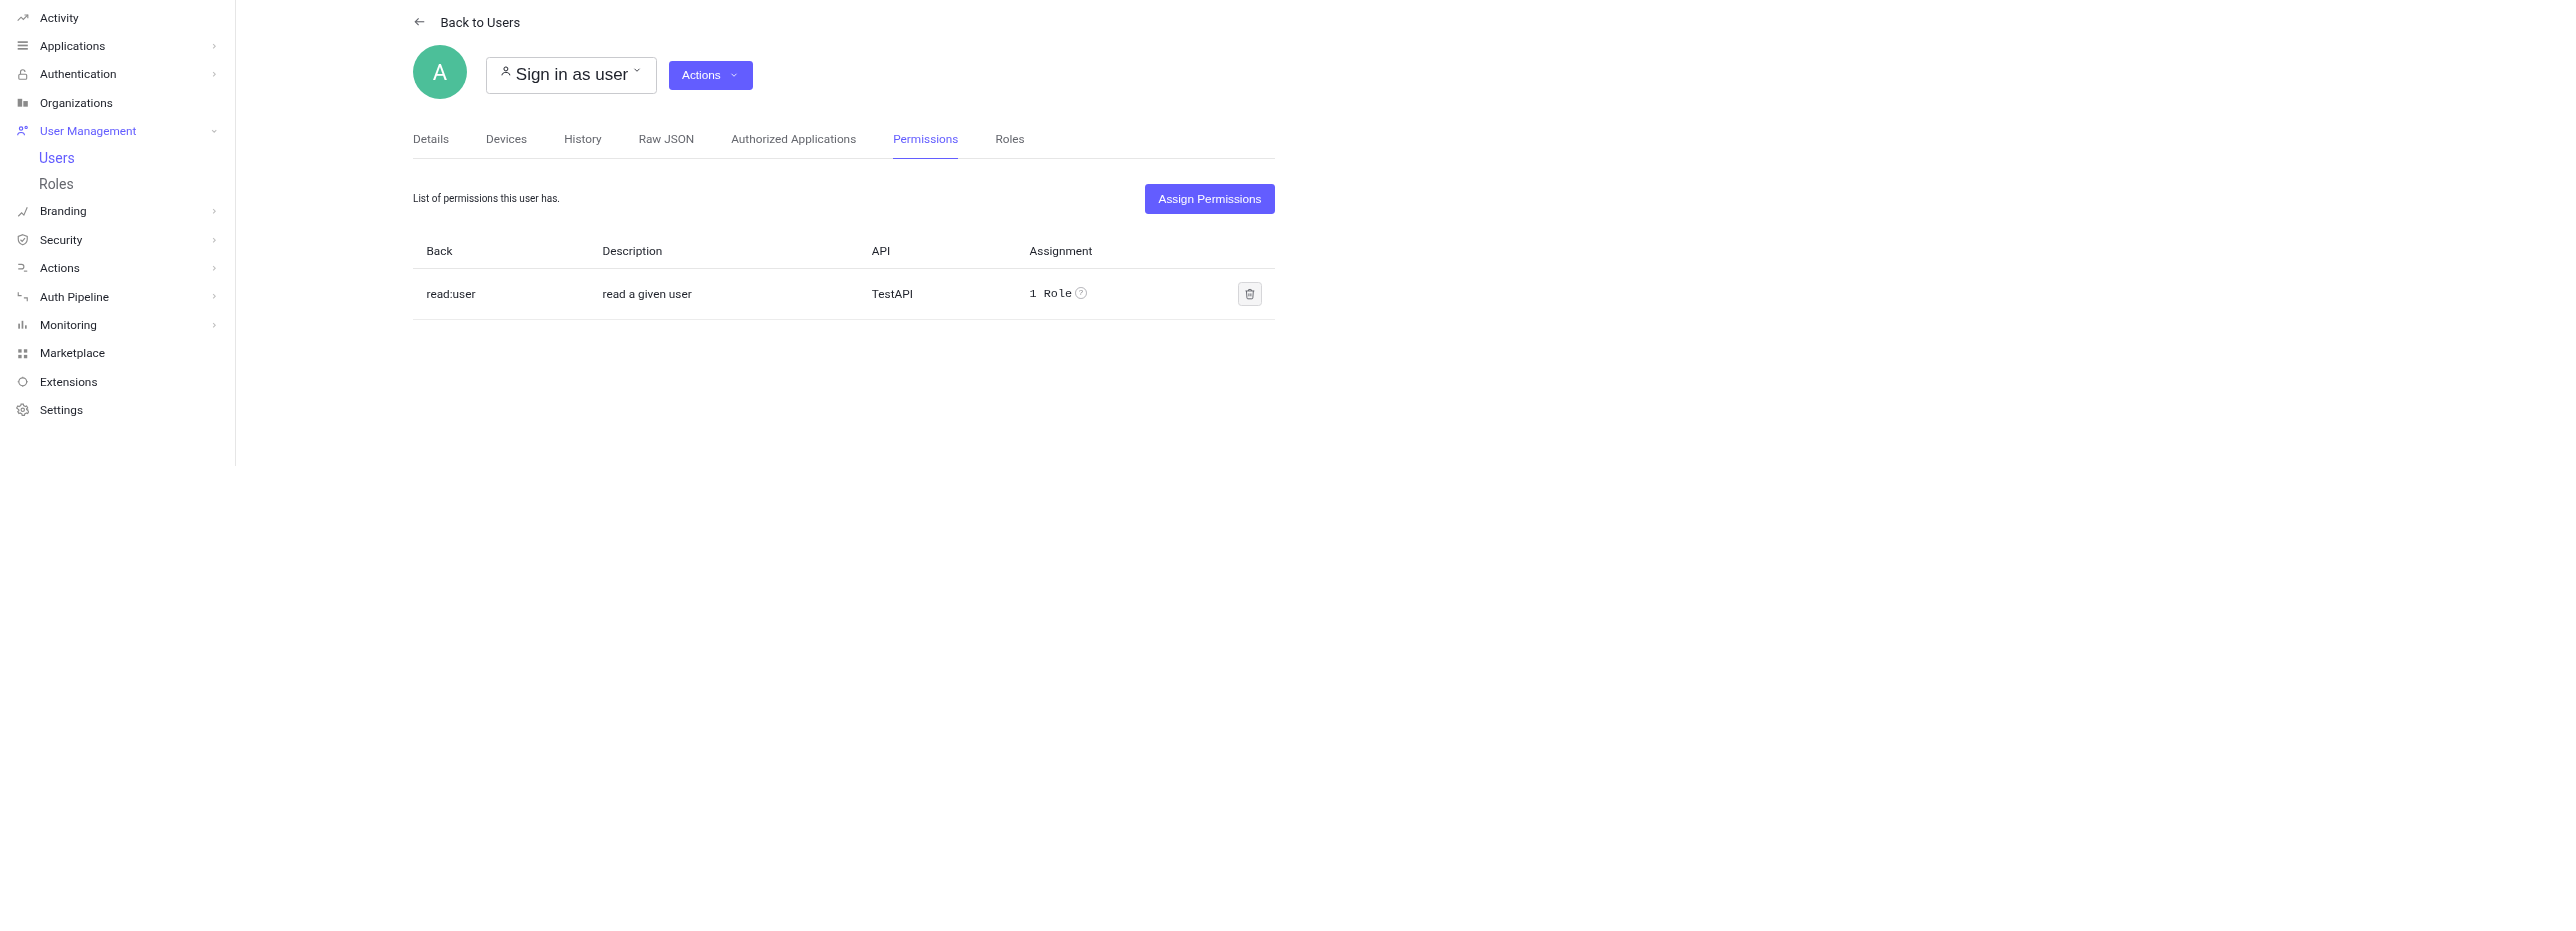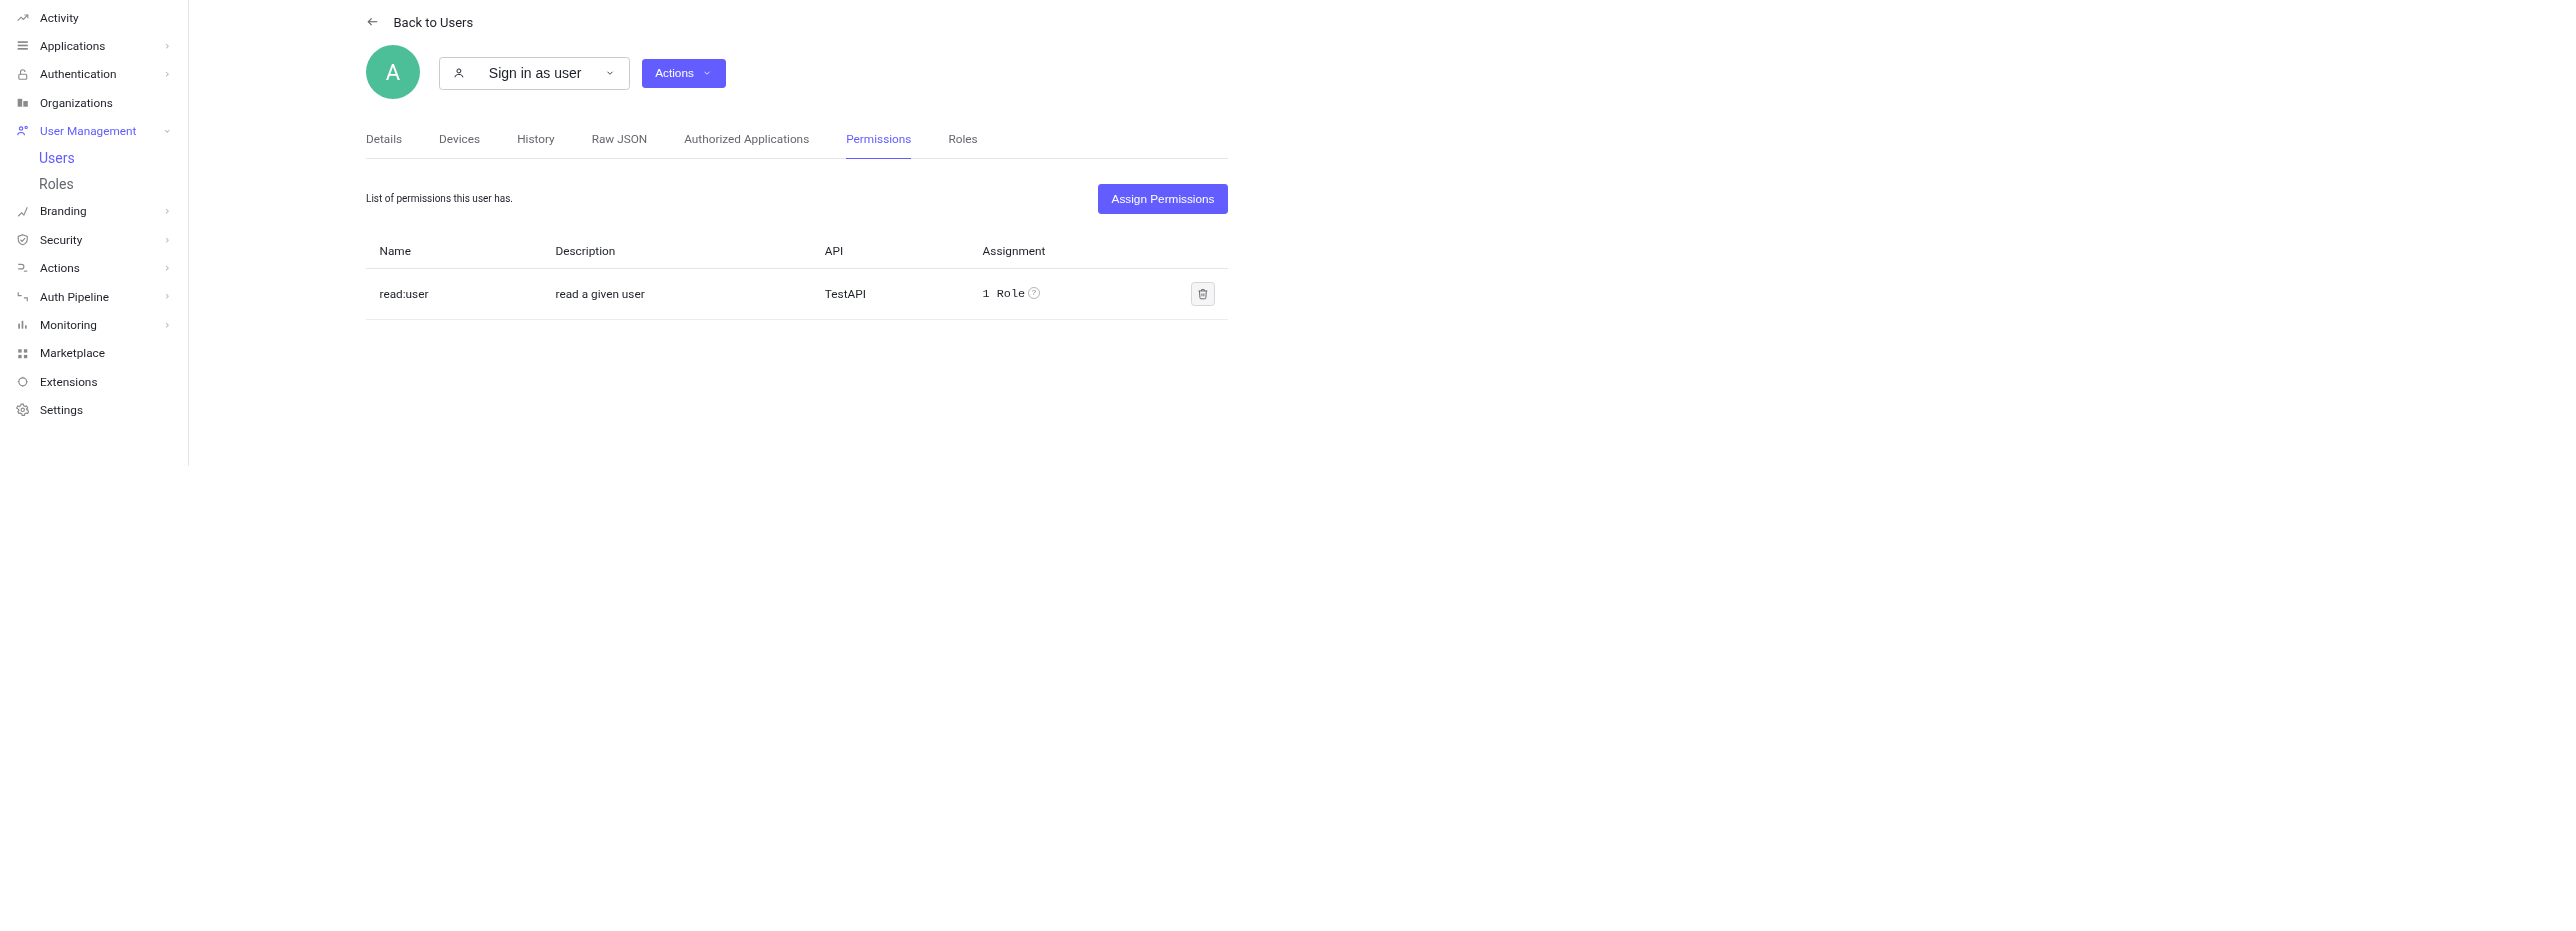--- a/index.html
+++ b/index.html
@@ -6,21 +6,21 @@
   body {
     font-family: -apple-system, BlinkMacSystemFont, "Segoe UI", Roboto, Helvetica, Arial, sans-serif;
     font-size: 11.8px;
     color: #1e212a;
     background: #fff;
     display: flex;
     min-height: 466px;
   }
   
   .sidebar {
-    width: 189px;
+    width: 236px;
     border-right: 0.8px solid #e6e6e6;
     padding: 3.4px 0 17px 0;
     flex-shrink: 0;
   }
   .nav-item {
     display: flex;
     align-items: center;
     padding: 6.7px 15px;
     cursor: pointer;
     font-size: 11.8px;
@@ -81,24 +81,24 @@
     color: #fff;
     font-size: 22px;
     display: flex; align-items:center; justify-content:center;
   }
   .user-meta { flex:1; display:flex; flex-direction:column; gap:6.7px; padding-top:1.7px; }
   .redact-lg { width: 311px; height: 22px; background:#000; }
   .uid-row { display:flex; align-items:center; gap:5px; font-size:11.8px; color:#65676e; }
   .redact-sm { width: 230px; height: 17px; background:#000; display:inline-block; }
   .header-actions { display:flex; gap:11.8px; align-items: center; padding-top: 11.8px;}
   .btn-outline {
-    display:inline-flex; align-items:center; gap:24px;
+    display:inline-flex; align-items:flex-start; gap:4px;
     padding: 7.6px 13.5px;
     border:0.8px solid #c9cace; border-radius:3.4px;
-    background:#fff; color:#1e212a; font-size:14px; cursor:pointer;
+    background:#fff; color:#1e212a; font-size:17px; cursor:pointer;
   }
   .btn-primary {
     display:inline-flex; align-items:center; gap:8.4px;
     padding: 7.6px 13.5px;
     border:none; border-radius:3.4px;
     background:#635dff; color:#fff; font-size:11.8px; cursor:pointer;
   }
   .btn-primary .chev, .btn-outline .chev { display:inline-flex; }
 
   
@@ -383,21 +383,21 @@
   <div class="section-head">
     <div class="desc">List of permissions this user has.</div>
     <button class="btn-primary">
       <span>Assign Permissions</span>
     </button>
   </div>
 
   <table class="perm">
     <thead>
       <tr>
-        <th>Name</th>
+        <th>Back</th>
         <th>Description</th>
         <th>API</th>
         <th>Assignment</th>
         <th class="td-actions"></th>
       </tr>
     </thead>
     <tbody>
       <tr>
         <td>read:user</td>
         <td>read a given user</td>

